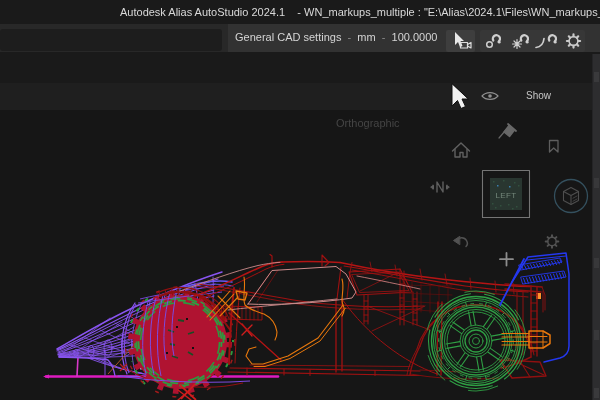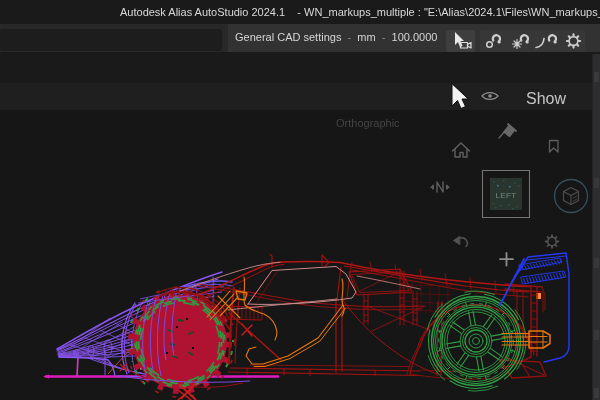--- a/index.html
+++ b/index.html
@@ -20,21 +20,21 @@
 <div class="abs" style="left:594px;top:330px;width:5px;height:10px;background:#38383a;"></div>
 <div class="abs" style="left:594px;top:388px;width:5px;height:10px;background:#3a3a3c;"></div>
 
 <div class="t" style="left:120px;top:0;height:24px;line-height:24px;font-size:11px;color:#d9d9d9;">Autodesk Alias AutoStudio 2024.1&nbsp;&nbsp;&nbsp;&nbsp;- WN_markups_multiple : "E:\Alias\2024.1\Files\WN_markups_m</div>
 
 <div class="t" style="left:235px;top:24px;height:28px;line-height:27px;font-size:11px;color:#d5d5d5;">General CAD settings&nbsp;&nbsp;<span style="color:#8a8a8a;">-</span>&nbsp;&nbsp;mm&nbsp;&nbsp;<span style="color:#8a8a8a;">-</span>&nbsp;&nbsp;100.0000</div>
 
 <div class="abs" style="left:446px;top:30px;width:29px;height:22px;background:#3e3e3e;border-radius:2px;"></div>
 <div class="abs" style="left:480px;top:30px;width:105px;height:22px;background:#373737;border-radius:2px;"></div>
 
-<div class="t" style="left:526px;top:90px;font-size:16px;color:#c6c6c6;">Show</div>
+<div class="t" style="left:526px;top:90px;font-size:10px;color:#c6c6c6;">Show</div>
 
 <div class="t" style="left:336px;top:117px;font-size:11px;color:#454545;">Orthographic</div>
 
 <svg class="abs" style="left:0;top:0" width="600" height="400" viewBox="0 0 600 400">
 
 <g id="toolicons" stroke-linecap="round" stroke-linejoin="round" fill="none">
 
   <path d="M455,32 L455,45 L458,42 L460,47 L462.5,46 L460.5,41 L464,41 Z" fill="#e9e9e9" stroke="none"></path>
   <rect x="460.5" y="42.5" width="7" height="5.5" stroke="#dddddd" stroke-width="1.2"></rect>
   <path d="M467.5,44.5 L471,42.5 L471,48 L467.5,46" stroke="#dddddd" stroke-width="1.2"></path>

